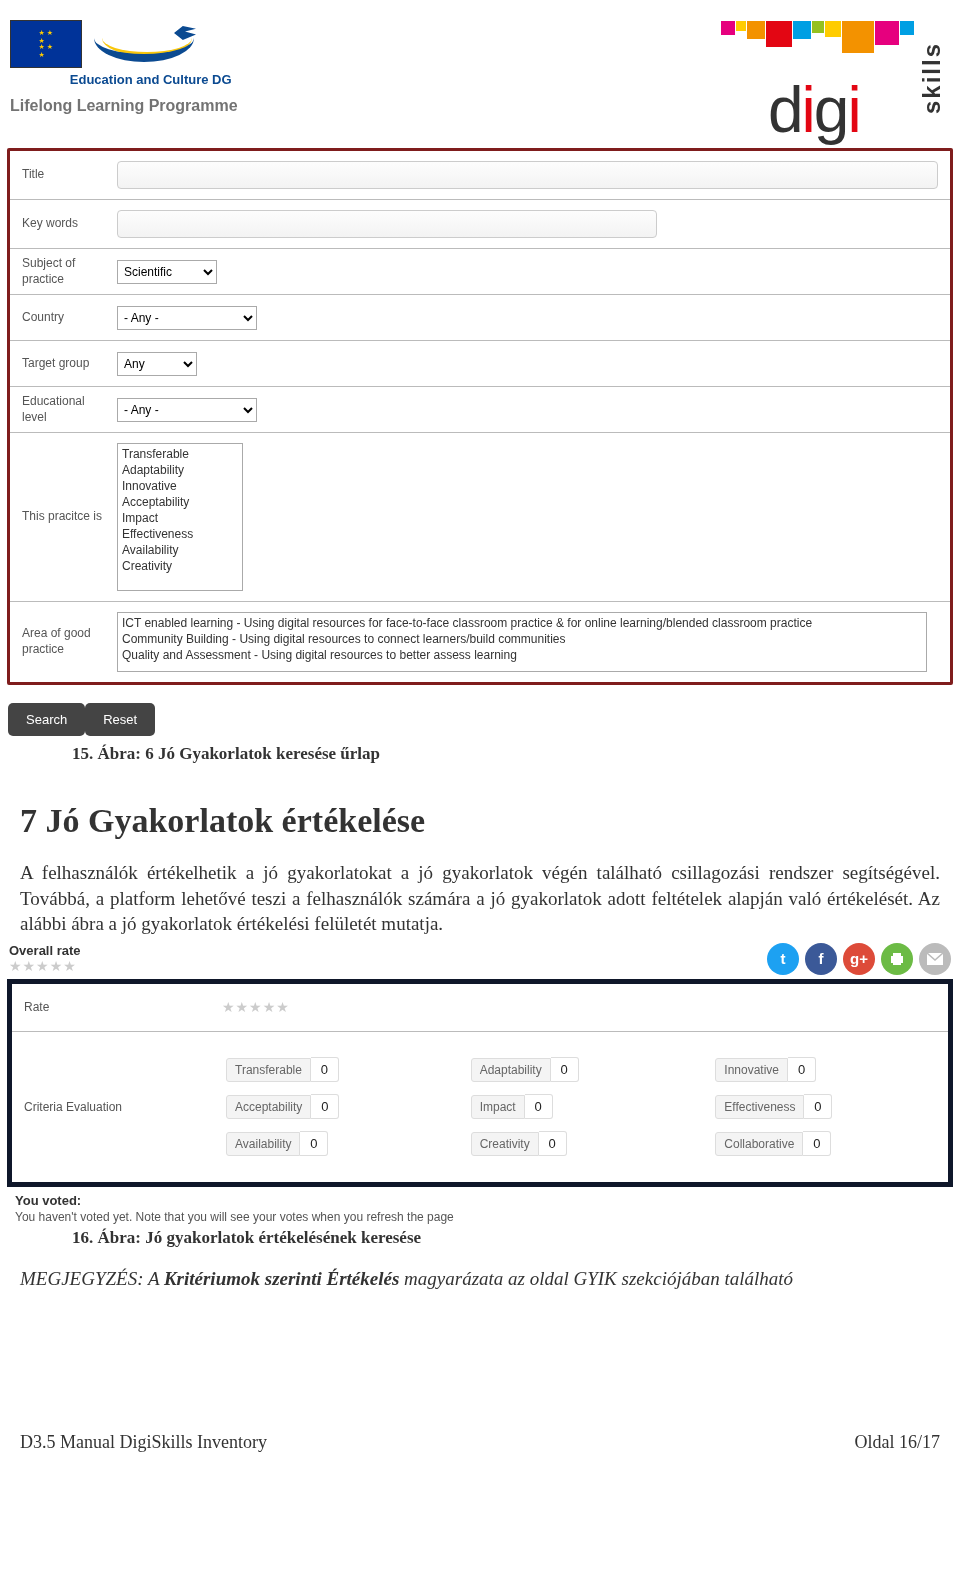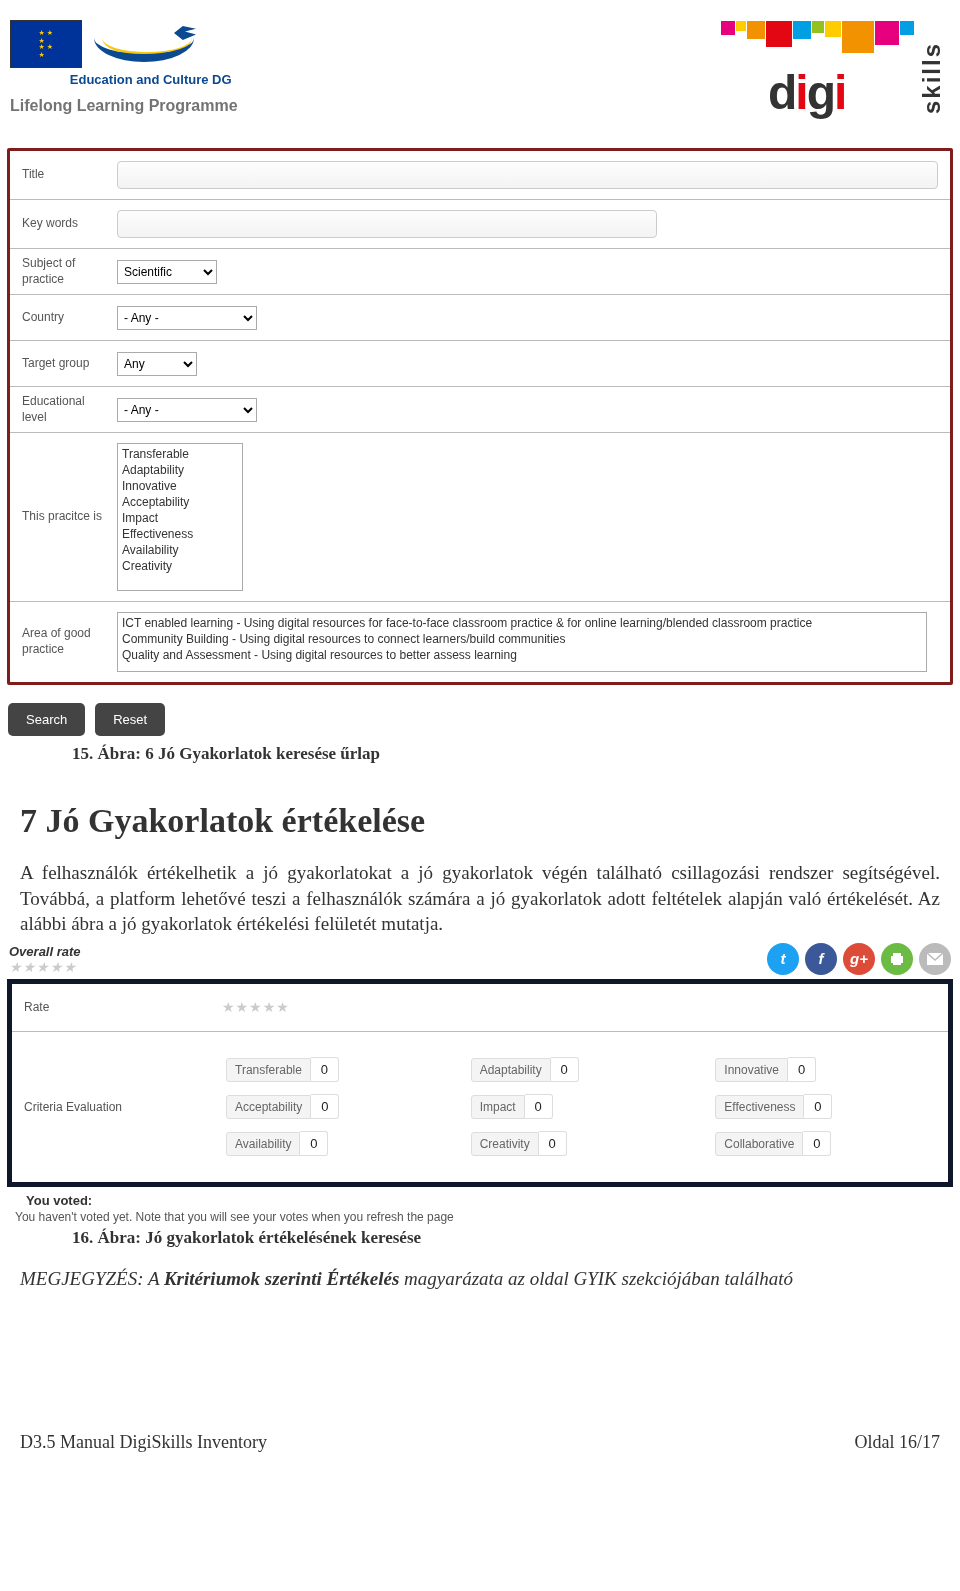--- a/index.html
+++ b/index.html
@@ -83,22 +83,22 @@
     position: relative;
   }
   .digi-blocks {
     display: flex; flex-wrap: wrap;
     position: absolute; top: 0; left: 0;
     width: 100%;
   }
   .blk { display: inline-block; margin: 0.5px; }
   .digi-text {
     position: absolute;
-    top: 45px; left: 48px;
-    font-size: 48px; font-weight: 700;
+    top: 53px; left: 48px;
+    font-size: 64px; font-weight: 400;
     color: #333;
     letter-spacing: -2px;
     font-family: Arial, sans-serif;
   }
   .digi-text .i-dot { color: #e30613; }
   .skills-vert {
     position: absolute;
     right: 4px; top: 22px;
     writing-mode: vertical-rl;
     transform: rotate(180deg);
@@ -153,21 +153,21 @@
     font-size: 12px;
     background: #fff;
     overflow-y: scroll;
     padding: 2px 4px;
   }
   .multilist .opt { padding: 1px 0; }
   .practice-list { width: 126px; height: 148px; }
   .area-list { width: 810px; height: 60px; font-size: 12px; }
   .area-list .opt { white-space: nowrap; }
 
-  .btn-row { display: flex; gap: 10px; padding: 18px 8px 4px 8px; }
+  .btn-row { display: flex; padding: 18px 8px 4px 8px; }
   .btn {
     background: #444;
     color: #fff;
     border: none;
     border-radius: 5px;
     padding: 9px 18px;
     font-size: 13px;
     cursor: pointer;
   }
   .caption {
@@ -184,21 +184,21 @@
   }
   .body-text {
     font-family: "Times New Roman", serif;
     font-size: 19px;
     text-align: justify;
     padding: 0 20px;
     line-height: 1.35;
   }
 
   .rate-block { margin: 6px 7px 0 7px; }
-  .overall-line { display: flex; justify-content: space-between; align-items: flex-end; padding: 0 2px 4px 2px; font-style: italic; }
+  .overall-line { display: flex; justify-content: space-between; align-items: flex-start; padding: 0 2px 4px 2px; }
   .overall-lbl { font-size: 13px; font-weight: bold; color: #333; }
   .stars { color: #ccc; font-size: 14px; letter-spacing: 1px; }
   .social-row { display: flex; gap: 6px; }
   .sbtn { width: 32px; height: 32px; border-radius: 16px; display: flex; align-items: center; justify-content: center; color: #fff; font-weight: bold; font-size: 15px; }
   .sb-tw { background: #1da1f2; }
   .sb-fb { background: #3b5998; }
   .sb-gp { background: #dd4b39; }
   .sb-pr { background: #6cbb45; }
   .sb-ma { background: #bbb; }
 
@@ -213,21 +213,21 @@
   }
   .rate-row:last-child { border-bottom: none; }
   .rate-lbl { width: 200px; padding-left: 12px; font-size: 12px; color: #555; }
   .rate-body { flex: 1; padding: 6px 10px; }
   .crit-grid { display: grid; grid-template-columns: repeat(3, 1fr); gap: 12px 26px; padding: 12px 14px; }
   .crit-cell { display: flex; align-items: center; }
   .crit-tag { font-size: 12px; color: #666; background: #f4f4f4; border: 1px solid #ddd; border-radius: 3px 0 0 3px; padding: 4px 8px; }
   .crit-val { font-size: 13px; color: #222; border: 1px solid #ddd; border-left: none; width: 28px; text-align: center; padding: 4px 0; border-radius: 0 3px 3px 0; }
 
   .voted-block { padding: 6px 8px 0 8px; }
-  .voted-h { font-size: 13px; font-weight: bold; margin-left: 11px; }
+  .voted-h { font-size: 13px; font-weight: bold; }
   .voted-note { font-size: 12px; color: #555; margin-top: 2px; }
 
   .note-text {
     font-family: "Times New Roman", serif;
     font-size: 19px;
     font-style: italic;
     padding: 18px 20px 0 20px;
     text-align: justify;
     line-height: 1.35;
   }

